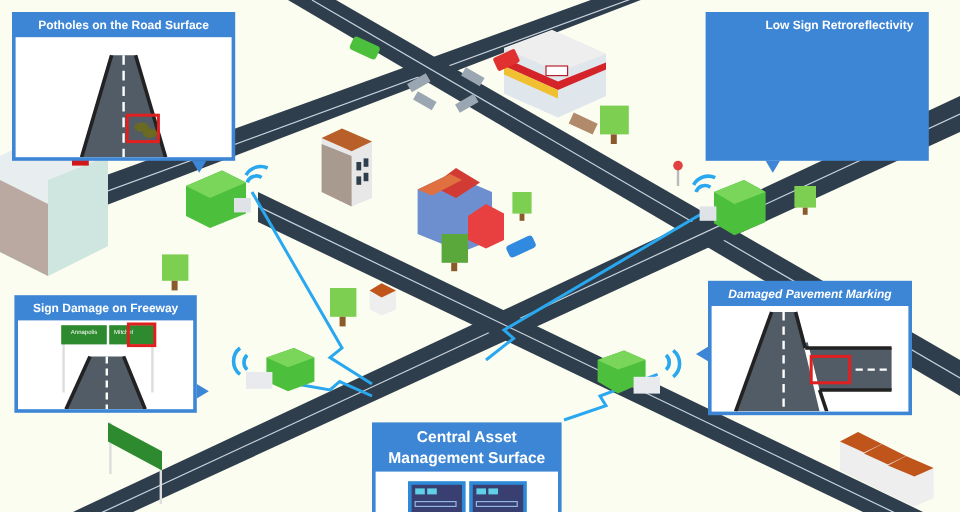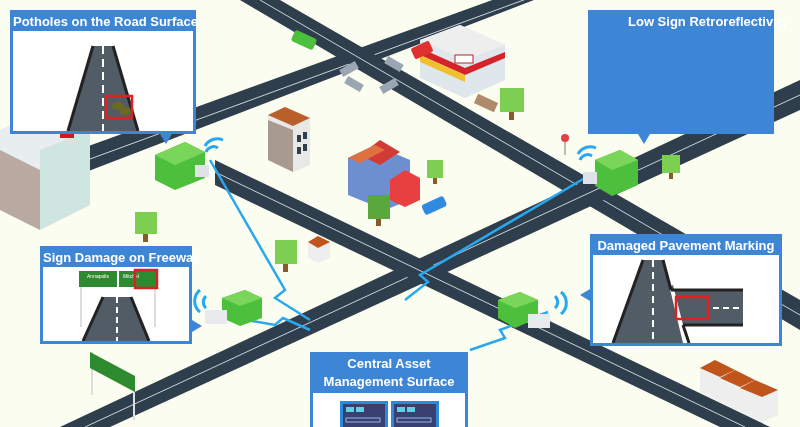--- a/index.html
+++ b/index.html
@@ -1,19 +1,19 @@
 <!DOCTYPE html>
 <html><head>
 <meta charset="utf-8">
 <style>
   html,body{margin:0;padding:0;}
   body{width:800px;height:427px;position:relative;overflow:hidden;background:#fbfdf0;font-family:"Liberation Sans",sans-serif;}
   .scene{position:absolute;left:0;top:0;width:800px;height:427px;}
   .callout{position:absolute;background:#3d86d6;padding:3px;box-sizing:border-box;}
-  .callout .title{color:#fff;font-weight:bold;font-size:13px;text-align:center;line-height:18px;white-space:nowrap;}
+  .callout .title{color:#fff;font-weight:bold;font-size:10px;text-align:center;line-height:18px;white-space:nowrap;}
   .callout .body{background:#fff;position:relative;overflow:hidden;}
   .callout .tail{position:absolute;width:0;height:0;}
   .central .title{font-size:13px;line-height:14px;padding:2px 0;}
 </style>
 </head>
 <body>
 
 <svg class="scene" width="800" height="427" viewBox="0 0 800 427">
 
   <g>
@@ -178,41 +178,41 @@
     </svg>
   </div>
   <div class="tail" style="left:150px;bottom:-10px;border-left:6px solid transparent;border-right:6px solid transparent;border-top:10px solid #3d86d6;"></div>
 </div>
 
 <div class="callout" style="left:588px;top:10px;width:186px;height:124px;padding-left:40px;">
   <div class="title">Low Sign Retroreflectivity</div>
   <div class="tail" style="left:50px;bottom:-10px;border-left:6px solid transparent;border-right:6px solid transparent;border-top:10px solid #3d86d6;"></div>
 </div>
 
-<div class="callout" style="left:40px;top:246px;width:152px;height:98px;">
+<div class="callout" style="left:12px;top:246px;width:152px;height:98px;">
   <div class="title">Sign Damage on Freeway</div>
   <div class="body" style="height:74px;">
     <svg width="146" height="74">
       <line x1="38" y1="10" x2="38" y2="60" stroke="#ddd" stroke-width="2"></line>
       <line x1="112" y1="10" x2="112" y2="60" stroke="#ddd" stroke-width="2"></line>
       <rect x="36" y="4" width="38" height="16" fill="#2e8a2e"></rect>
       <rect x="76" y="4" width="38" height="16" fill="#2e8a2e"></rect>
       <text x="55" y="11" font-size="5" fill="#fff" text-anchor="middle" font-family="Liberation Sans, sans-serif">Annapolis</text>
       <text x="88" y="11" font-size="5" fill="#fff" text-anchor="middle" font-family="Liberation Sans, sans-serif">Mitchel</text>
       <rect x="92" y="3" width="22" height="18" fill="none" stroke="#e02020" stroke-width="2.5"></rect>
       <polygon points="40,74 106,74 88,30 60,30" fill="#525c66"></polygon>
       <line x1="40" y1="74" x2="60" y2="30" stroke="#222" stroke-width="3"></line>
       <line x1="106" y1="74" x2="88" y2="30" stroke="#222" stroke-width="3"></line>
       <line x1="74" y1="30" x2="74" y2="74" stroke="#fff" stroke-width="2" stroke-dasharray="6,4"></line>
     </svg>
   </div>
   <div class="tail" style="right:-10px;bottom:12px;border-top:6px solid transparent;border-bottom:6px solid transparent;border-left:10px solid #3d86d6;"></div>
 </div>
 
-<div class="callout" style="left:590px;top:234px;width:192px;height:112px;">
+<div class="callout" style="left:590px;top:234px;width:170px;height:112px;font-style:italic;">
   <div class="title">Damaged Pavement Marking</div>
   <div class="body" style="height:88px;">
     <svg width="164" height="88">
       <polygon points="20,88 90,88 70,5 50,5" fill="#525c66"></polygon>
       <polygon points="70,35 150,35 150,70 90,70 80,30" fill="#525c66"></polygon>
       <line x1="20" y1="88" x2="50" y2="5" stroke="#222" stroke-width="3"></line>
       <line x1="70" y1="5" x2="78" y2="35" stroke="#222" stroke-width="3"></line>
       <line x1="78" y1="35" x2="150" y2="35" stroke="#222" stroke-width="3"></line>
       <line x1="90" y1="70" x2="150" y2="70" stroke="#222" stroke-width="3"></line>
       <line x1="90" y1="70" x2="96" y2="88" stroke="#222" stroke-width="3"></line>

